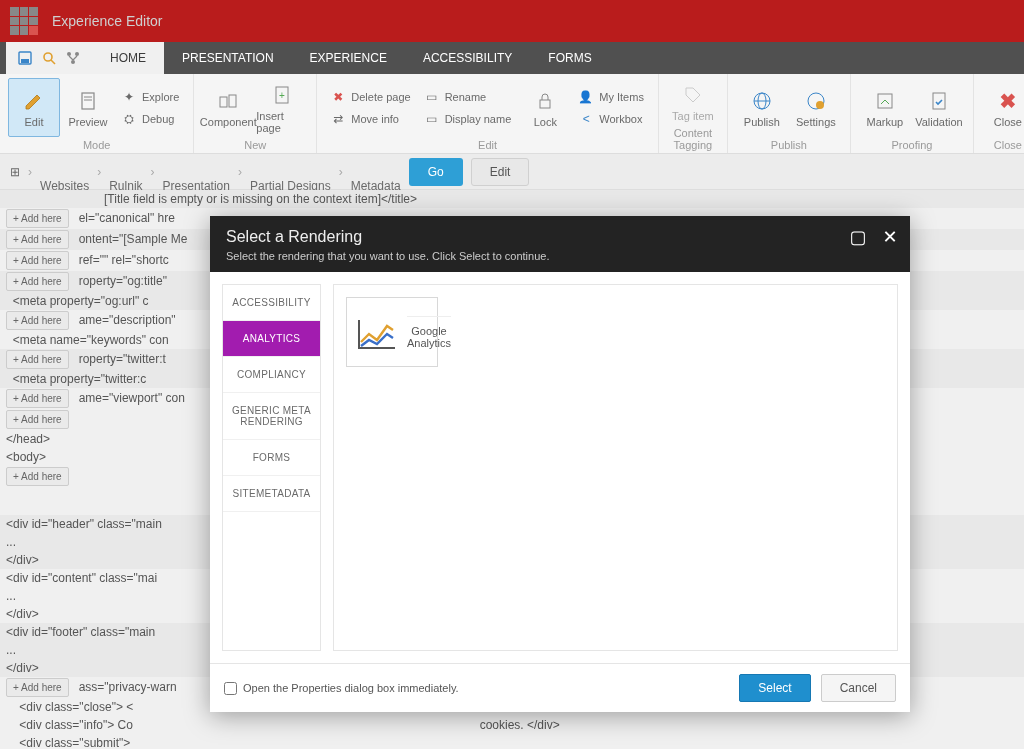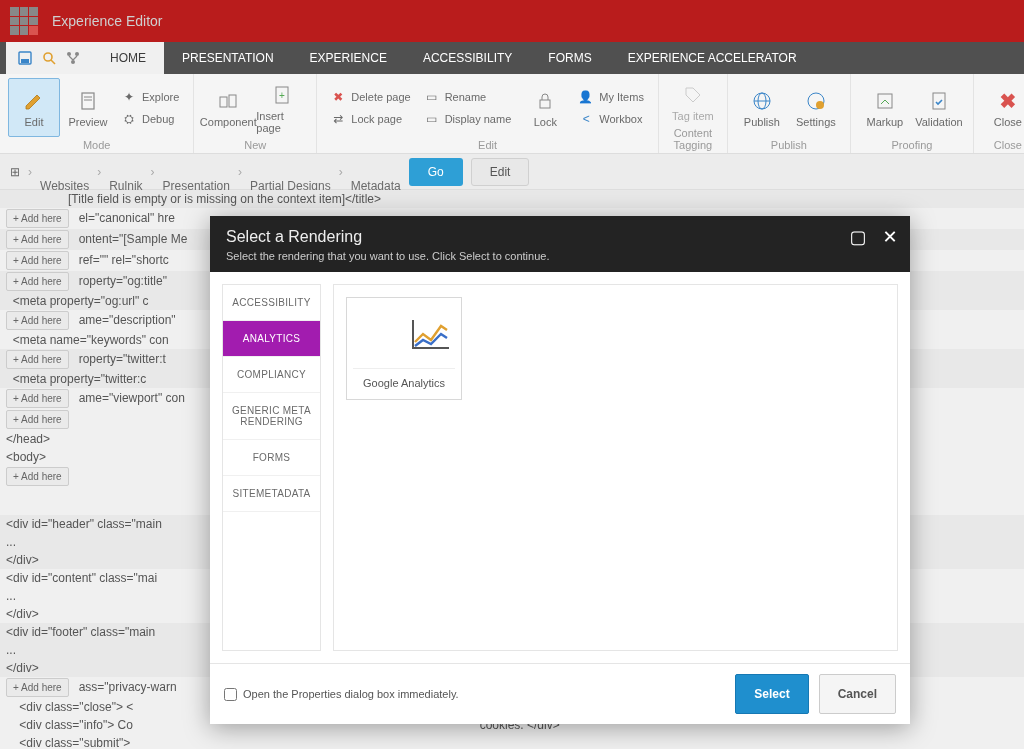--- a/index.html
+++ b/index.html
@@ -49,27 +49,27 @@
 .modal-header { background: #232323; color: #eee; padding: 12px 16px 10px 16px; position: relative; }
 .modal-title { font-size: 16px; margin-bottom: 4px; }
 .modal-sub { font-size: 11px; color: #ccc; }
 .modal-ctrls { position: absolute; right: 10px; top: 10px; display: flex; gap: 12px; }
 .modal-ctrls span { color: #fff; font-size: 18px; cursor: pointer; width: 20px; text-align: center; }
 .modal-body { display: flex; height: 392px; border-bottom: 1px solid #e5e5e5; padding: 12px; gap: 12px; }
 .cat-list { width: 99px; border: 1px solid #e5e5e5; display: flex; flex-direction: column; }
 .cat-item { font-size: 10px; color: #6a6a6a; padding: 12px 6px; text-align: center; cursor: pointer; border-bottom: 1px solid #f0f0f0; letter-spacing: 0.3px; }
 .cat-item.active { background: #a21caf; color: #fff; font-weight: 400; }
 .rend-pane { flex: 1; border: 1px solid #e5e5e5; padding: 12px; }
-.rend-item { width: 116px; display: flex; flex-direction: column; align-items: flex-end; gap: 8px; border: 1px solid #d8d8d8; padding: 14px 6px 10px 6px; cursor: pointer; }
+.rend-item { width: 92px; display: flex; flex-direction: row; align-items: flex-start; gap: 8px; border: 1px solid #d8d8d8; padding: 14px 6px 10px 6px; cursor: pointer; }
 .rend-item .ri-ic { width: 50px; height: 44px; display: flex; align-items: center; justify-content: center; }
 .rend-item .ri-lbl { font-size: 11px; color: #555; text-align: center; border-top: 1px solid #eee; width: 100%; padding-top: 8px; margin-top: 4px;}
 .modal-footer { display: flex; align-items: center; padding: 10px 14px; gap: 10px; }
 .modal-footer .chk { display: flex; align-items: center; gap: 6px; font-size: 11px; color: #555; flex: 1; }
 .modal-footer input[type=checkbox] { width: 13px; height: 13px; }
-.m-btn { padding: 12px 18px; font-size: 12px; border-radius: 2px; cursor: pointer; border: 1px solid #ccc; background: #f5f5f5; color: #555; font-weight: bold; }
+.m-btn { padding: 6px 18px; font-size: 12px; border-radius: 2px; cursor: pointer; border: 1px solid #ccc; background: #f5f5f5; color: #555; }
 .m-btn.primary { background: #1f8fce; border-color: #1678b3; color: #fff; }
 
 svg { display: block; }
 </style>
 </head>
 <body>
 
 <div class="title-bar">
   <div class="logo-grid">
     <span></span>
@@ -106,21 +106,20 @@
           <circle cx="8" cy="12" r="2" fill="#888"></circle>
           <path d="M4 6 L8 10 M12 6 L8 10" stroke="#888" stroke-width="1.2" fill="none"></path>
         </svg>
       </span>
   </div>
   <div class="ribbon-tab active">HOME</div>
   <div class="ribbon-tab">PRESENTATION</div>
   <div class="ribbon-tab">EXPERIENCE</div>
   <div class="ribbon-tab">ACCESSIBILITY</div>
   <div class="ribbon-tab">FORMS</div>
-  <div class="ribbon-tab">EXPERIENCE ACCELERATOR</div>
 </div>
 
 <div class="ribbon-body">
 
   <div class="rb-group">
     <div class="rb-group-items">
       <div class="big-btn active">
         <span class="ic">
             <svg width="22" height="22" viewBox="0 0 22 22">
               <path d="M3 16 L14 5 L17 8 L6 19 L3 19 Z" fill="#e0a030" stroke="#b07818" stroke-width="0.8"></path>
@@ -178,21 +177,21 @@
 
   <div class="rb-group">
     <div class="rb-group-items">
       <div class="small-col">
         <div class="small-btn">
             <span class="si" style="color:#d9534f">✖</span>
             <span>Delete page</span>
           </div>
         <div class="small-btn">
             <span class="si">⇄</span>
-            <span>Lock page</span>
+            <span>Move info</span>
           </div>
       </div>
       <div class="small-col">
         <div class="small-btn">
             <span class="si">▭</span>
             <span>Rename</span>
           </div>
         <div class="small-btn">
             <span class="si">▭</span>
             <span>Display name</span>
@@ -305,21 +304,21 @@
   <span class="bc-seg">Presentation</span>
   <span class="bc-chev">›</span>
   <span class="bc-seg">Partial Designs</span>
   <span class="bc-chev">›</span>
   <span class="bc-seg">Metadata</span>
   <span class="bc-btn bc-go">Go</span>
   <span class="bc-btn bc-edit">Edit</span>
 </div>
 
 <div class="content-area">
-  <div class="shade"><span class="code-line" style="padding-left:68px">[Title field is empty or is missing on the context item]&lt;/title&gt;</span></div>
+  <div class="shade"><span class="code-line" style="padding-left:104px">[Title field is empty or is missing on the context item]&lt;/title&gt;</span></div>
   <div class="add-row"><span class="add-btn">+  Add here</span><span class="code-line" style="display:inline">el="canonical" hre</span></div>
   <div class="add-row shade"><span class="add-btn">+  Add here</span><span class="code-line" style="display:inline">ontent="[Sample Me</span></div>
   <div class="add-row"><span class="add-btn">+  Add here</span><span class="code-line" style="display:inline">ref="" rel="shortc</span></div>
   <div class="add-row shade"><span class="add-btn">+  Add here</span><span class="code-line" style="display:inline">roperty="og:title"</span></div>
   <div class="shade"><span class="code-line">  &lt;meta property="og:url" c</span></div>
   <div class="add-row"><span class="add-btn">+  Add here</span><span class="code-line" style="display:inline">ame="description" </span></div>
   <div><span class="code-line">  &lt;meta name="keywords" con</span></div>
   <div class="add-row shade"><span class="add-btn">+  Add here</span><span class="code-line" style="display:inline">roperty="twitter:t</span></div>
   <div class="shade"><span class="code-line">  &lt;meta property="twitter:c</span></div>
   <div class="add-row"><span class="add-btn">+  Add here</span><span class="code-line" style="display:inline">ame="viewport" con</span></div>

